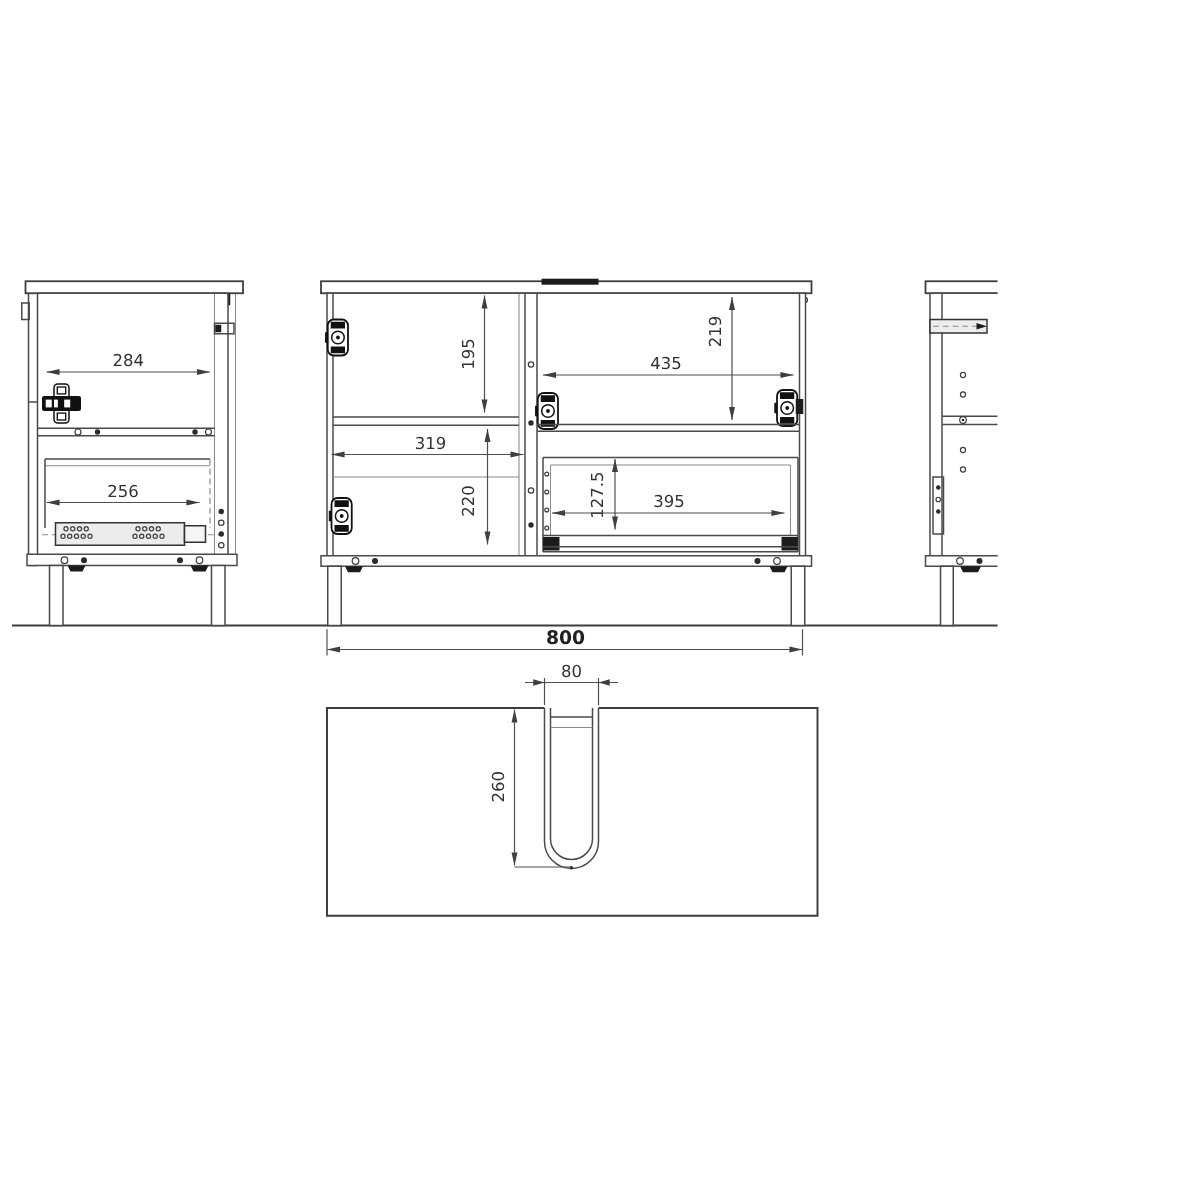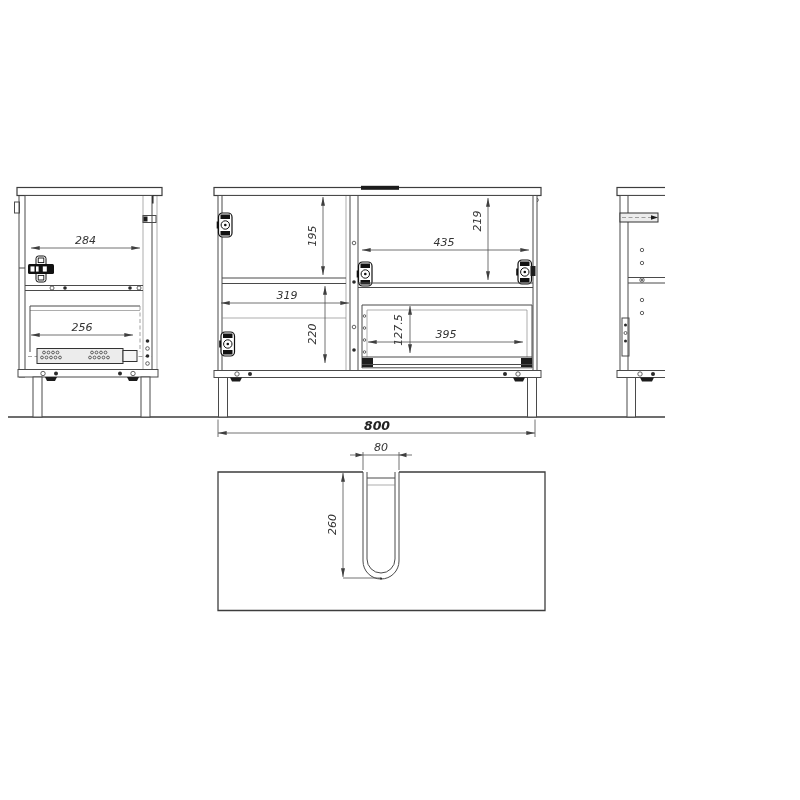--- a/index.html
+++ b/index.html
@@ -1,16 +1,16 @@
 <!DOCTYPE html>
 <html><head>
 <meta charset="utf-8">
 <style>
   html,body{margin:0;padding:0;background:#fff;}
-  .page{width:665px;height:800px;background:#ffffff;position:relative;overflow:hidden;font-style:italic;}
+  .page{width:665px;height:800px;background:#ffffff;position:relative;overflow:hidden;}
   svg{display:block;}
   
   .s  {stroke:#4a4a4a;stroke-width:1;fill:none;}
   .s2 {stroke:#3d3d3d;stroke-width:1.3;fill:none;}
   .sf {stroke:#4a4a4a;stroke-width:1;fill:#ffffff;}
   .sf2{stroke:#3d3d3d;stroke-width:1.2;fill:#ffffff;}
   .thin{stroke:#8a8a8a;stroke-width:.7;fill:none;}
   .dash{stroke:#8a8a8a;stroke-width:.8;fill:none;stroke-dasharray:4 2.5;}
   .dim{stroke:#4f4f4f;stroke-width:.8;fill:none;}
   .dk {fill:#1c1c1c;stroke:none;}

